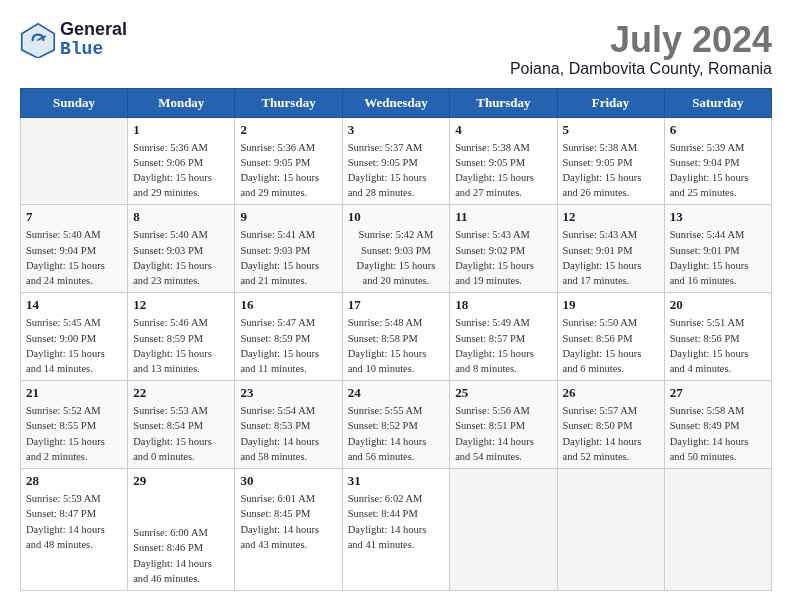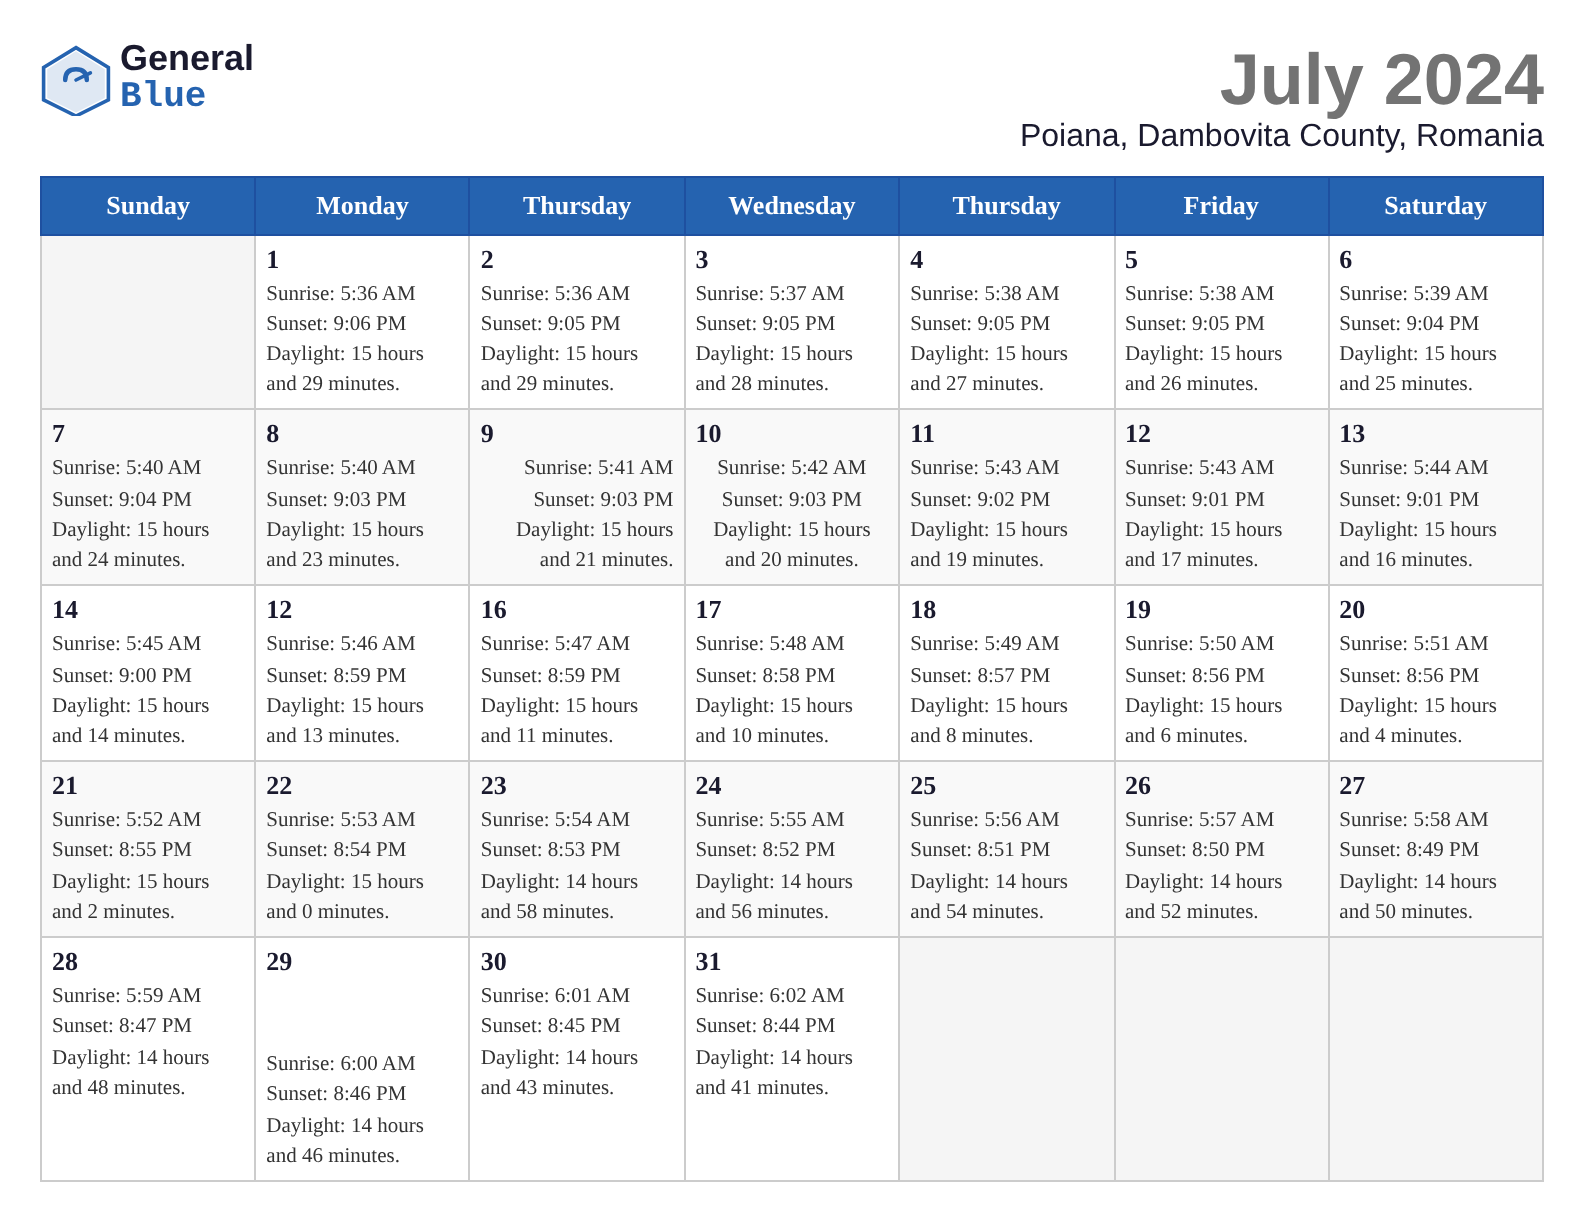--- a/index.html
+++ b/index.html
@@ -185,21 +185,21 @@
         </td>
         <td>
           <div class="day-number">8</div>
           <div class="day-info" style="white-space: pre-line;">Sunrise: 5:40 AM
 Sunset: 9:03 PM
 Daylight: 15 hours
 and 23 minutes.</div>
         </td>
         <td>
           <div class="day-number">9</div>
-          <div class="day-info" style="white-space: pre-line; text-align: right;">Sunrise: 5:41 AM
+          <div class="day-info" style="white-space: pre-line;">Sunrise: 5:41 AM
 Sunset: 9:03 PM
 Daylight: 15 hours
 and 21 minutes.</div>
         </td>
         <td>
           <div class="day-number">10</div>
           <div class="day-info" style="white-space: pre-line; text-align: center;">Sunrise: 5:42 AM
 Sunset: 9:03 PM
 Daylight: 15 hours
 and 20 minutes.</div>

